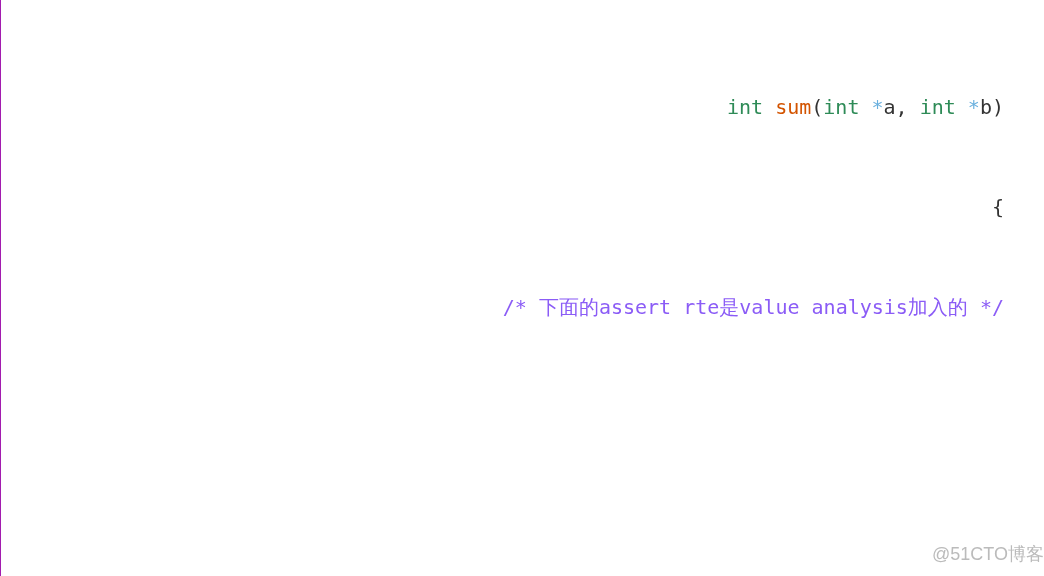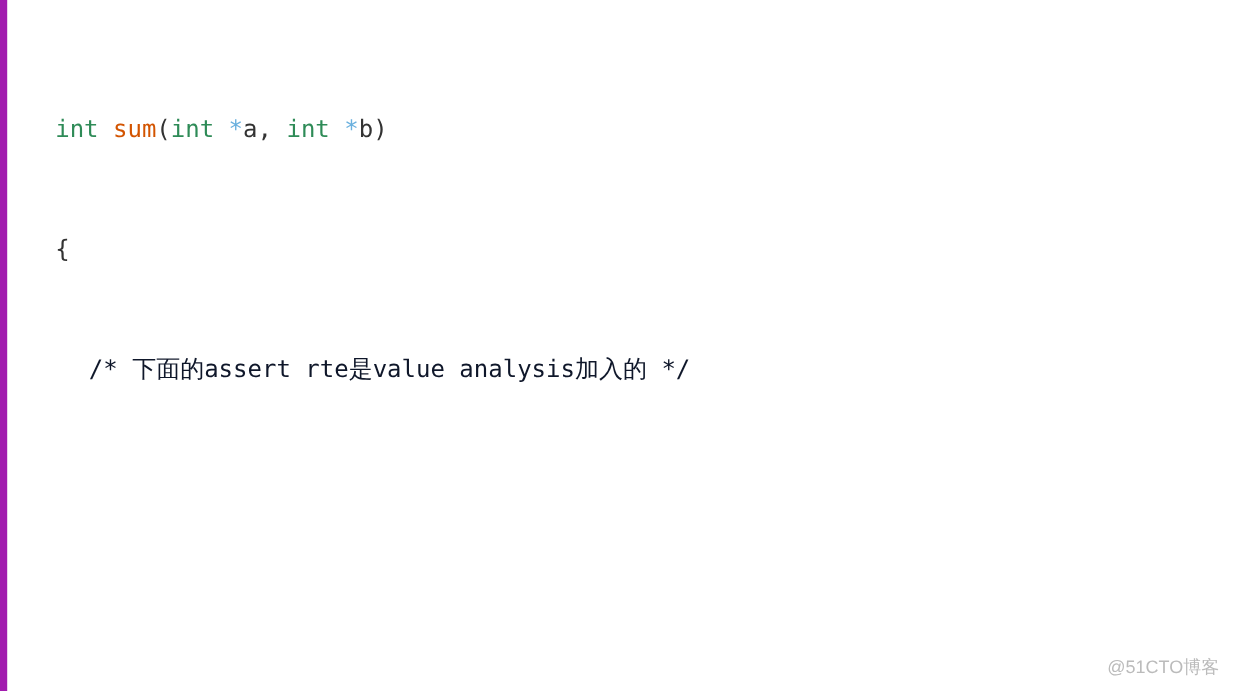--- a/index.html
+++ b/index.html
@@ -8,44 +8,45 @@
     width: 1044px;
     height: 576px;
     background: #ffffff;
     font-family: "Consolas", "Monaco", "Menlo", monospace;
     font-size: 20px;
     overflow: hidden;
     position: relative;
   }
   .code-container {
     padding: 32px 40px;
-    border-left: 6px solid #a21caf;
+    border-left: 1px solid #a21caf;
     margin-left: 0;
     height: 100%;
     box-sizing: border-box;
     line-height: 2.5;
     white-space: pre;
+    text-align: right;
   }
   .line {
     display: block;
     min-height: 1em;
   }
   .indent1 { padding-left: 28px; }
   .kw-type { color: #2e8b57; } 
   .fn-name { color: #d35400; } 
   .punct { color: #333; }
   .ident { color: #333; }
   .star { color: #6ab0de; } 
-  .comment { color: #0f172a; } 
+  .comment { color: #8b5cf6; } 
   .watermark {
     position: absolute;
-    right: 28px;
+    right: 0;
     bottom: 10px;
     color: #bbb;
-    font-size: 15px;
+    font-size: 18px;
     font-family: sans-serif;
   }
 </style>
 </head>
 <body>
 
 <div class="code-container">
 <span class="line"><span class="kw-type">int</span> <span class="fn-name">sum</span><span class="punct">(</span><span class="kw-type">int</span> <span class="star">*</span><span class="ident">a</span><span class="punct">, </span><span class="kw-type">int</span> <span class="star">*</span><span class="ident">b</span><span class="punct">)</span></span>
 <span class="line"><span class="punct">{</span></span>
 <span class="line indent1"><span class="comment">/* 下面的assert rte是value analysis加入的 */</span></span>

